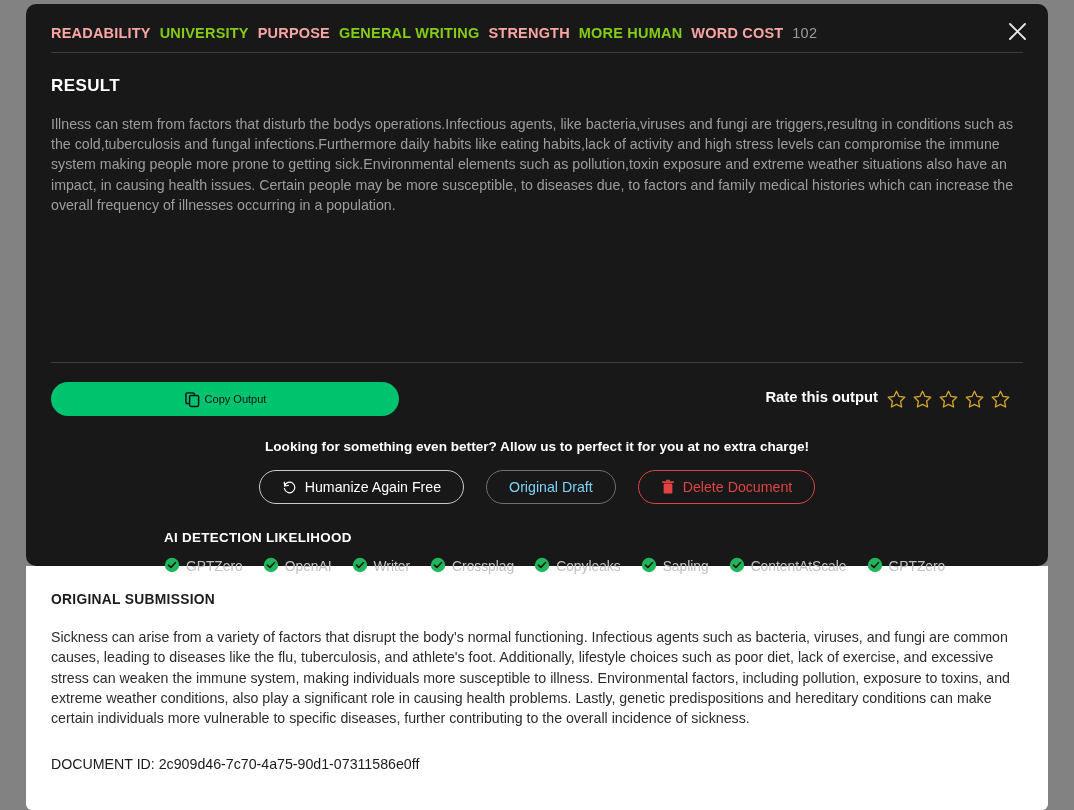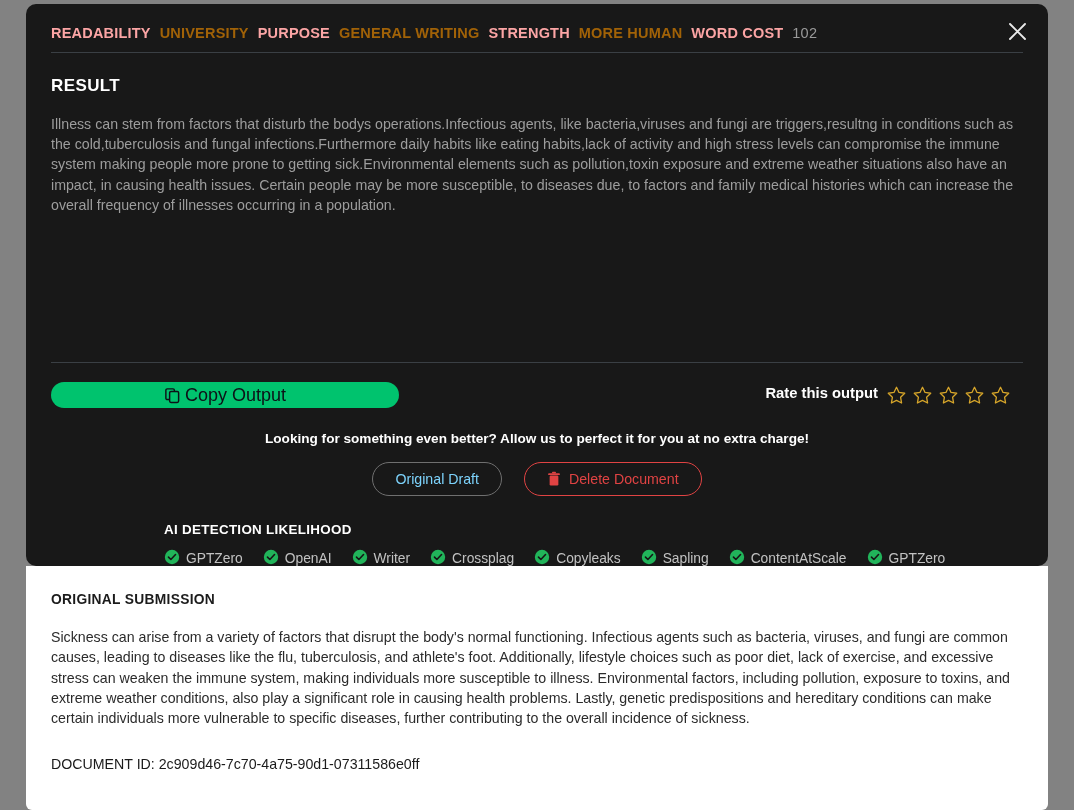--- a/index.html
+++ b/index.html
@@ -59,21 +59,21 @@
   }
   .meta-key {
     font-size: 14.5px;
     font-weight: bold;
     color: #fca5a5;
     letter-spacing: 0.2px;
   }
   .meta-val {
     font-size: 14.5px;
     font-weight: bold;
-    color: #a16207;
+    color: #84cc16;
     letter-spacing: 0.2px;
   }
   .meta-val.thin { font-weight: normal; color: #9a9a9a; }
 
   .hr-top {
     height: 1px;
     background: #3a3f44;
     margin: 0 0 0 0;
   }
 
@@ -101,26 +101,26 @@
 
   
   .copy-row {
     display: flex;
     align-items: center;
     justify-content: space-between;
     margin-top: 19px;
   }
   .copy-btn {
     width: 348px;
-    height: 26px;
+    height: 34px;
     background: #00c36e;
     border: none;
     border-radius: 17px;
     color: #0d1117;
-    font-size: 18px;
+    font-size: 11px;
     font-family: "Liberation Sans", sans-serif;
     display: flex;
     align-items: center;
     justify-content: center;
     gap: 4px;
     cursor: pointer;
   }
   .copy-btn svg { display:block; }
 
   .rate-wrap {
@@ -283,20 +283,29 @@
             <svg width="21" height="21" viewBox="0 0 24 24">
                 <path d="M12 2.6l2.9 5.9 6.5.95-4.7 4.6 1.1 6.5L12 17.5 6.2 20.55l1.1-6.5-4.7-4.6 6.5-.95z" fill="none" stroke="#d6a52a" stroke-width="1.5" stroke-linejoin="round"></path>
               </svg>
           </div>
         </div>
       </div>
 
       <div class="promo">Looking for something even better? Allow us to perfect it for you at no extra charge!</div>
 
       <div class="action-row">
+        <button class="pill pill-white">
+          <span>
+            <svg width="15" height="15" viewBox="0 0 24 24" aria-hidden="true">
+              <path d="M4.2 9.2A8.4 8.4 0 1 1 3.9 13.6" fill="none" stroke="#ffffff" stroke-width="2" stroke-linecap="round"></path>
+              <path d="M3.6 3.6 L4.3 9.6 L10.2 8.6" fill="none" stroke="#ffffff" stroke-width="2" stroke-linecap="round" stroke-linejoin="round"></path>
+            </svg>
+          </span>
+          <span>Humanize Again Free</span>
+        </button>
 
         <button class="pill pill-gray">
           <span>Original Draft</span>
         </button>
 
         <button class="pill pill-red">
           <span>
             <svg width="14" height="16" viewBox="0 0 18 20" aria-hidden="true">
               <rect x="3.4" y="5.4" width="11.2" height="13" rx="1.6" fill="#e04343"></rect>
               <rect x="1.4" y="2.6" width="15.2" height="2.4" rx="1.2" fill="#e04343"></rect>

